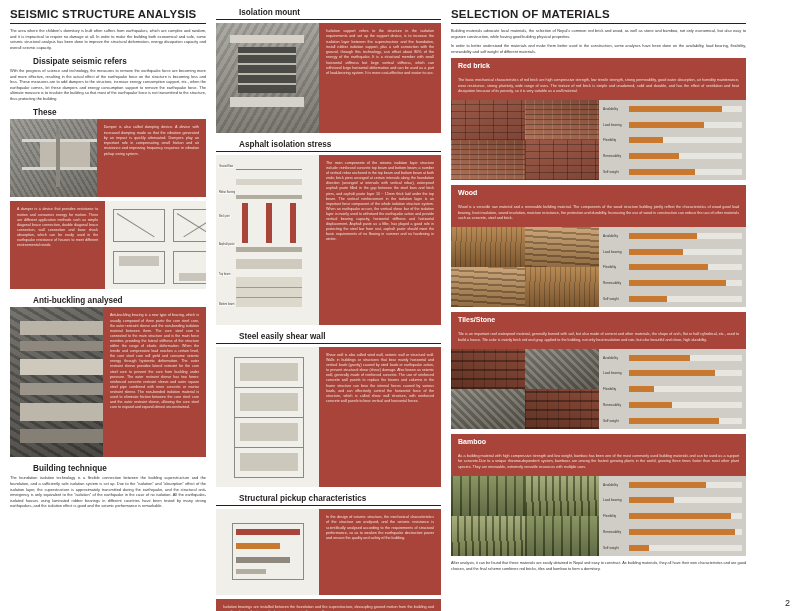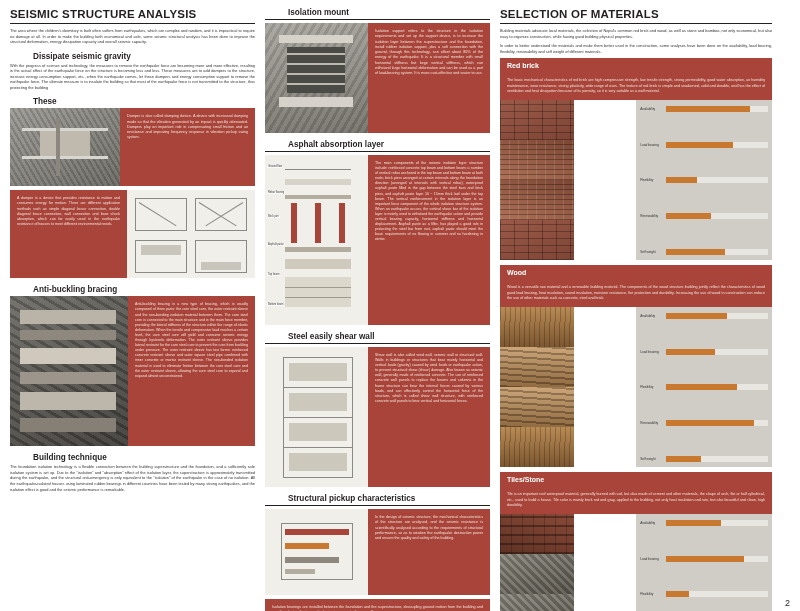--- a/index.html
+++ b/index.html
@@ -16,23 +16,23 @@
     width: 800px; height: 611px;
     background: #fff;
     padding: 8px 10px 6px 10px;
   }
   .cols {
     display: flex;
     gap: 10px;
     height: 100%;
   }
   .col { position: relative; }
-  .col-a { width: 245px; }
+  .col-a { width: 196px; }
   .col-b { width: 225px; }
-  .col-c { width: 272px; }
+  .col-c { width: 295px; }
 
   h1.sect {
     font-size: 11.5px;
     font-weight: bold;
     letter-spacing: 0.2px;
     margin: 0 0 3px 0;
     color: #231f20;
     text-transform: uppercase;
   }
   .rule {
@@ -213,21 +213,21 @@
 <body>
 
 <div class="page">
   <div class="cols">
 
     <div class="col col-a">
       <h1 class="sect">SEISMIC STRUCTURE ANALYSIS</h1>
       <div class="rule"></div>
       <p class="body">The area where the children's dormitory is built often suffers from earthquakes, which are complex and random, and it is impractical to require no damage at all. In order to make the building both economical and safe, some seismic structural analysis has been done to improve the structural deformation, energy dissipation capacity and overall seismic capacity.</p>
 
-      <h2 class="sub">Dissipate seismic gravity</h2>
+      <h2 class="sub">Dissipate seismic refers</h2>
       <p class="body">With the progress of science and technology, the measures to remove the earthquake force are becoming more and more effective, resulting in the actual effect of the earthquake force on the structure is becoming less and less. These measures are to add dampers to the structure, increase energy consumption support, etc., when the earthquake comes, let these dampers and energy consumption support to remove the earthquake force. The ultimate measure is to insulate the building so that most of the earthquake force is not transmitted to the structure, thus protecting the building</p>
 
       <h2 class="sub">These</h2>
       <div class="damper-row">
         <div class="img damper-img tex-gray">
           <div class="dline" style="left:12px;top:20px;width:86px;height:3px;background:#d8d6d0;"></div>
           <div class="dline" style="left:12px;top:48px;width:86px;height:3px;background:#d8d6d0;"></div>
           <div class="dline" style="left:30px;top:23px;width:50px;height:25px;background:#bfb9ae;"></div>
           <div class="dline" style="left:46px;top:10px;width:4px;height:58px;background:#8b867e;"></div>
         </div>
@@ -253,21 +253,21 @@
           <div class="dline" style="left:59px;top:50px;width:1px;height:33px;"></div>
           <div class="dline" style="left:14px;top:55px;width:40px;height:10px;background:#c9c5bc;"></div>
           <div class="dline" style="left:68px;top:50px;width:52px;height:1px;"></div>
           <div class="dline" style="left:68px;top:82px;width:52px;height:1px;"></div>
           <div class="dline" style="left:68px;top:50px;width:1px;height:33px;"></div>
           <div class="dline" style="left:119px;top:50px;width:1px;height:33px;"></div>
           <div class="dline" style="left:74px;top:72px;width:40px;height:8px;background:#c9c5bc;"></div>
         </div>
       </div>
 
-      <h2 class="sub">Anti-buckling bracing</h2>
+      <h2 class="sub">Anti-buckling analysed</h2>
       <div class="brace-row">
         <div class="img brace-img tex-photo-dark">
           <div class="dline" style="left:10px;top:14px;width:96px;height:14px;background:#b9b3a8;"></div>
           <div class="dline" style="left:10px;top:34px;width:96px;height:10px;background:#8e887e;"></div>
           <div class="dline" style="left:10px;top:52px;width:96px;height:16px;background:#cfc9bd;"></div>
           <div class="dline" style="left:10px;top:76px;width:96px;height:12px;background:#9b958b;"></div>
           <div class="dline" style="left:10px;top:96px;width:96px;height:18px;background:#bdb7ab;"></div>
           <div class="dline" style="left:10px;top:122px;width:96px;height:14px;background:#857f76;"></div>
         </div>
         <div class="redbox brace-txt small">Anti-buckling bracing is a new type of bracing, which is usually composed of three parts: the core steel core, the outer restraint sleeve and the non-bonding isolation material between them. The core steel core is connected to the main structure and is the main force member, providing the lateral stiffness of the structure within the range of elastic deformation. When the tensile and compressive load reaches a certain level, the core steel core will yield and consume seismic energy through hysteretic deformation. The outer restraint sleeve provides lateral restraint for the core steel core to prevent the core from buckling under pressure. The outer restraint sleeve has two forms: reinforced concrete restraint sleeve and outer square steel pipe combined with inner concrete or mortar restraint sleeve. The non-bonded isolation material is used to eliminate friction between the core steel core and the outer restraint sleeve, allowing the core steel core to expand and expand almost unconstrained.</div>
@@ -287,21 +287,21 @@
           <div class="dline" style="left:22px;top:24px;width:58px;height:46px;background:#4a4a46;"></div>
           <div class="dline" style="left:22px;top:30px;width:58px;height:2px;background:#bdb8ae;"></div>
           <div class="dline" style="left:22px;top:40px;width:58px;height:2px;background:#bdb8ae;"></div>
           <div class="dline" style="left:22px;top:50px;width:58px;height:2px;background:#bdb8ae;"></div>
           <div class="dline" style="left:22px;top:60px;width:58px;height:2px;background:#bdb8ae;"></div>
           <div class="dline" style="left:14px;top:74px;width:74px;height:10px;background:#d6d2c9;"></div>
         </div>
         <div class="redbox b-txt" style="height:110px">Isolation support refers to the structure in the isolation requirements and set up the support device, is to increase the isolation layer between the superstructure and the foundation, install rubber isolation support, plus a soft connection with the ground, through this technology, can offset about 80% of the energy of the earthquake. It is a structural member with small horizontal stiffness but large vertical stiffness, which can withstand large horizontal deformation and can be used as a part of load-bearing system. It is more cost-effective and easier to use.</div>
       </div>
 
-      <h2 class="sub">Asphalt absorption layer</h2>
+      <h2 class="sub">Asphalt isolation stress</h2>
       <div class="rule" style="margin-bottom:3px"></div>
       <div class="b-row">
         <div class="img b-img tex-diagram" style="height:170px">
           <div class="dline" style="left:20px;top:14px;width:66px;height:1px;"></div>
           <div class="dline" style="left:20px;top:24px;width:66px;height:6px;background:#d8d3c8;"></div>
           <div class="dline" style="left:20px;top:40px;width:66px;height:4px;background:#b3ad9f;"></div>
           <div class="dline" style="left:26px;top:48px;width:6px;height:40px;background:#a8443a;"></div>
           <div class="dline" style="left:50px;top:48px;width:6px;height:40px;background:#a8443a;"></div>
           <div class="dline" style="left:74px;top:48px;width:6px;height:40px;background:#a8443a;"></div>
           <div class="dline" style="left:20px;top:92px;width:66px;height:5px;background:#b3ad9f;"></div>

